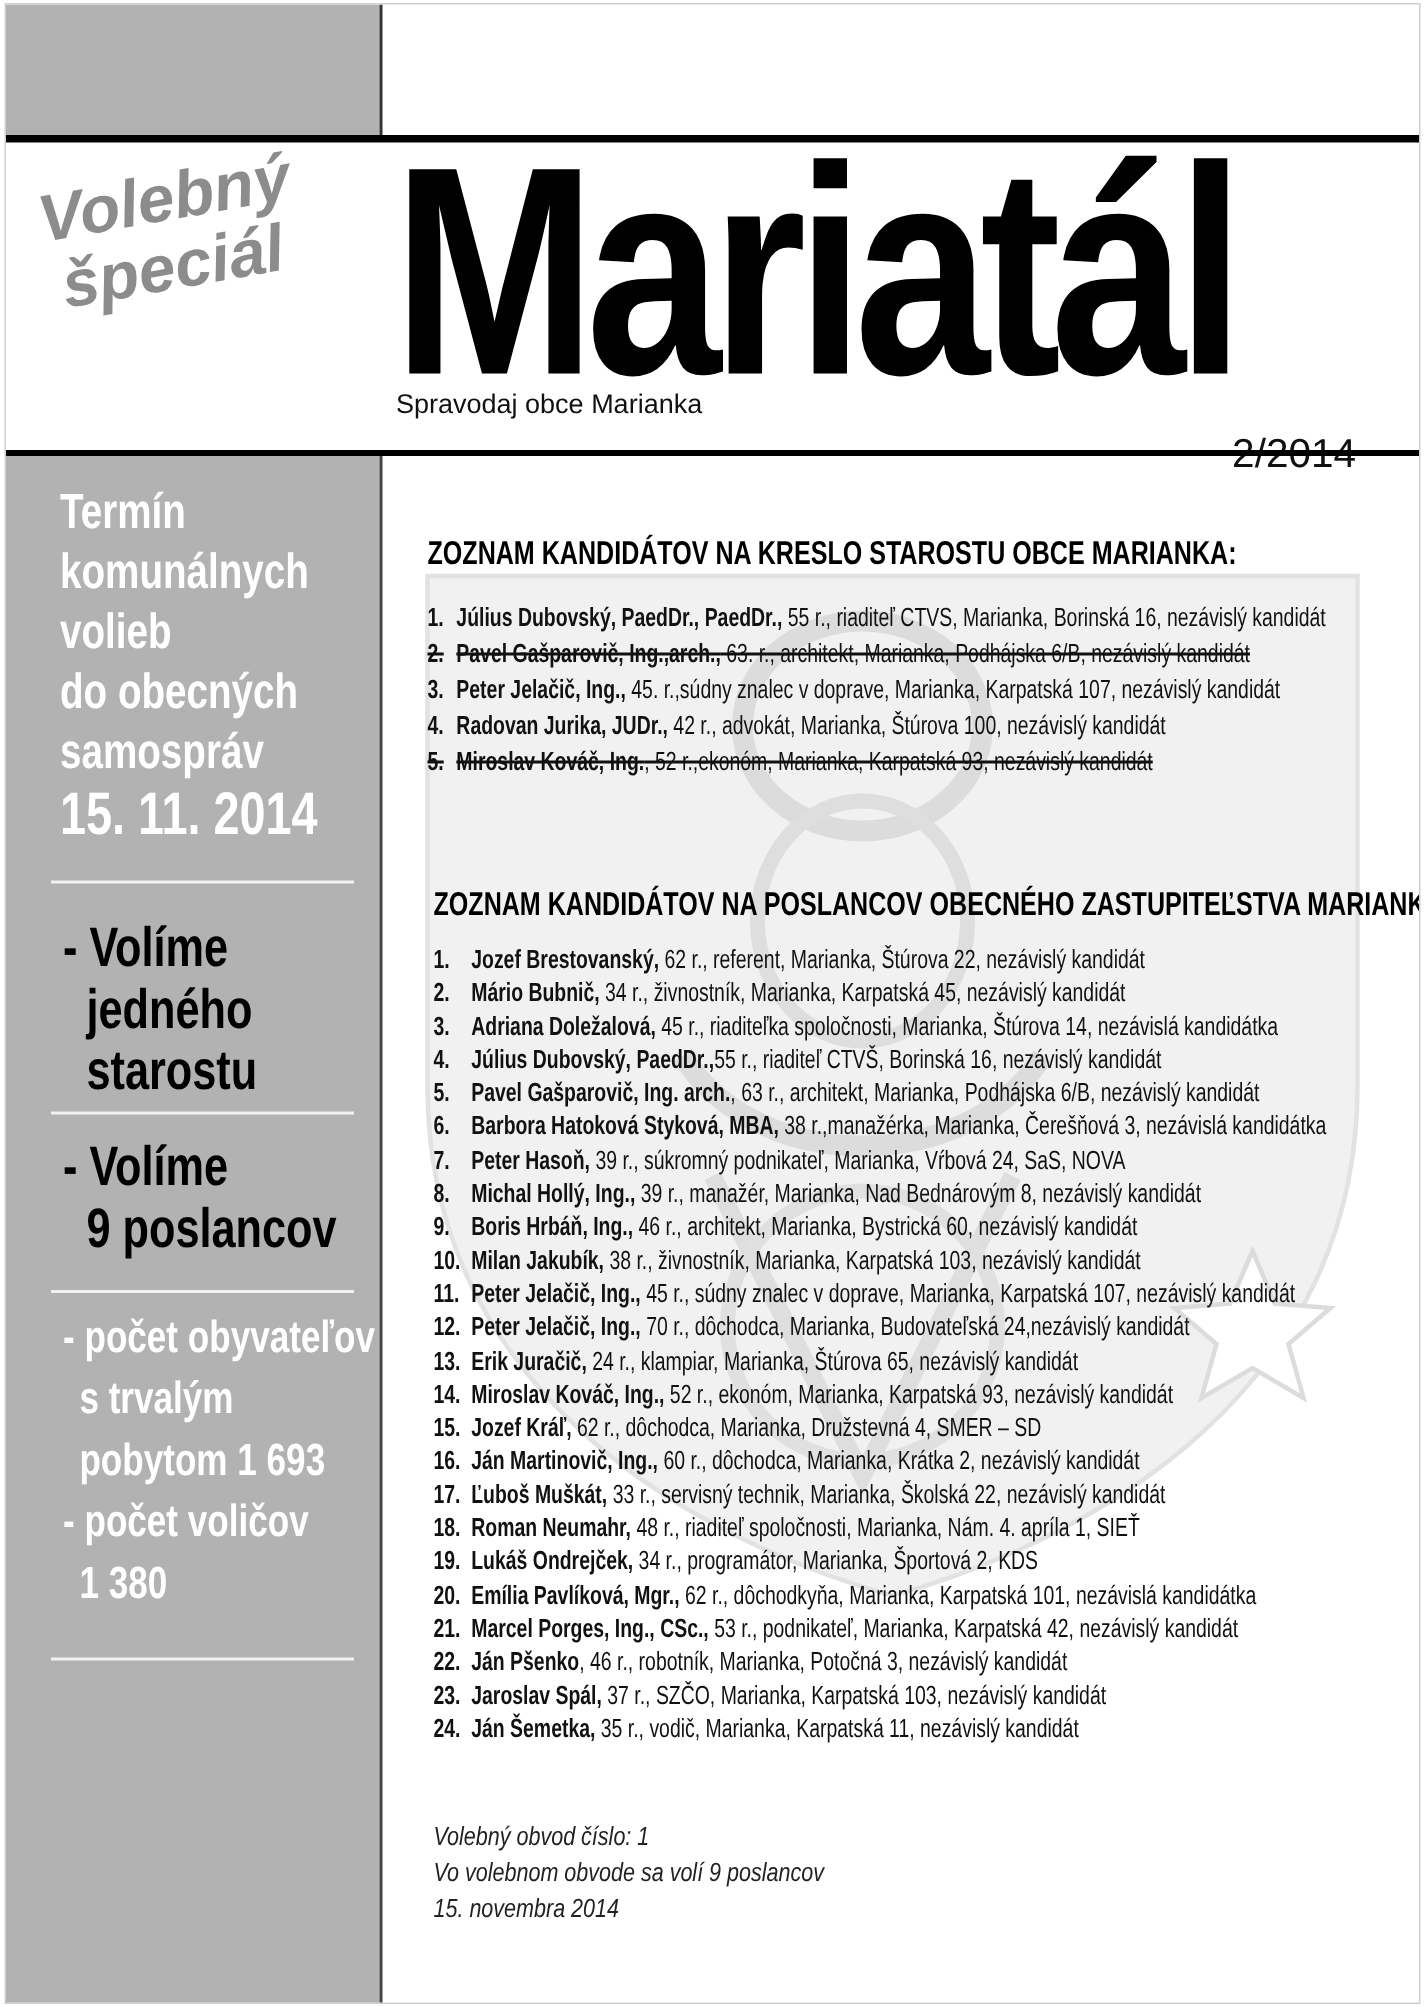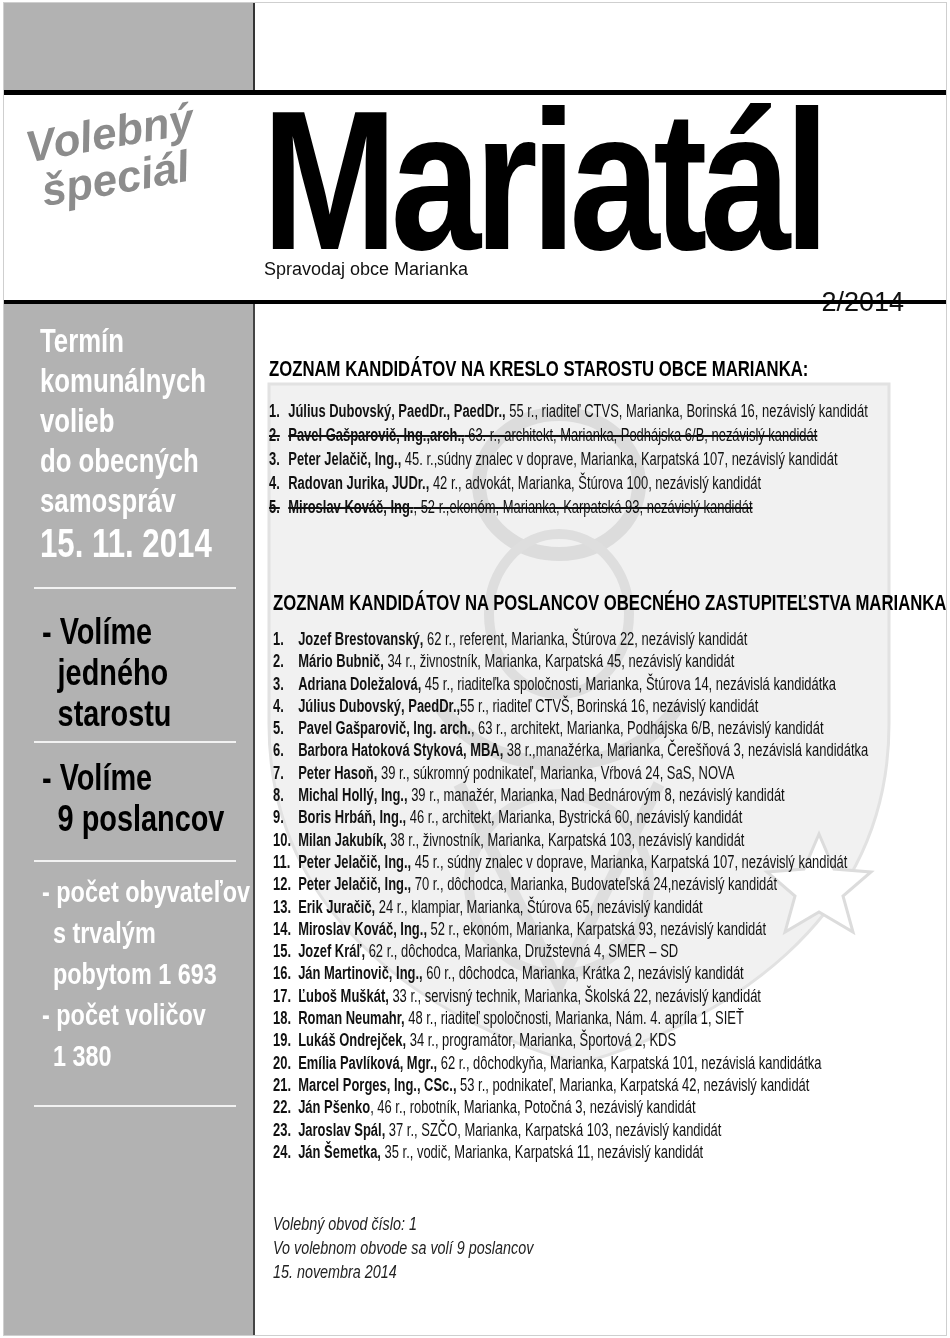--- a/index.html
+++ b/index.html
@@ -26,21 +26,21 @@
   .side-vline { position: absolute; left: 249px; top: 301px; width: 2px; height: 1033px; background: #444; }
   .side-block { position: absolute; left: 36px; color: #fff; font-weight: bold; font-family: "Liberation Sans", sans-serif; }
   .cond { transform: scaleX(0.78); transform-origin: left top; white-space: nowrap; }
   .term { top: 318px; font-size: 33px; line-height: 40px; }
   .term .date { font-size: 40px; line-height: 44px; }
   .divider { position: absolute; left: 30px; width: 202px; height: 2px; background: #f2f2f2; }
   .vol { color: #000; font-size: 37px; line-height: 41px; }
   .stats { font-size: 30px; line-height: 41px; }
 
   
-  .main { position: absolute; left: 235px; top: 301px; width: 693px; height: 895px; }
+  .main { position: absolute; left: 251px; top: 301px; width: 693px; height: 895px; }
   .watermark { position: absolute; left: 20px; top: 60px; width: 640px; height: 700px; }
   .h2 { position: absolute; left: 30px; font-weight: bold; font-size: 22px; color: #000; white-space: nowrap; transform: scaleX(0.76); transform-origin: left top; }
   .list { position: absolute; left: 30px; width: 860px; font-size: 17.5px; line-height: 22px; transform: scaleX(0.74); transform-origin: left top; }
   .item { display: flex; white-space: nowrap; }
   .item .num { font-weight: bold; width: 30px; flex: none; }
   .item .txt { white-space: normal; width: 820px; }
   .item .name { font-weight: bold; }
   .item.struck .txt, .item.struck .num { text-decoration: line-through; text-decoration-thickness: 2px; }
   .mayor .item .num { width: 26px; }
   .council .item .num { width: 34px; }

